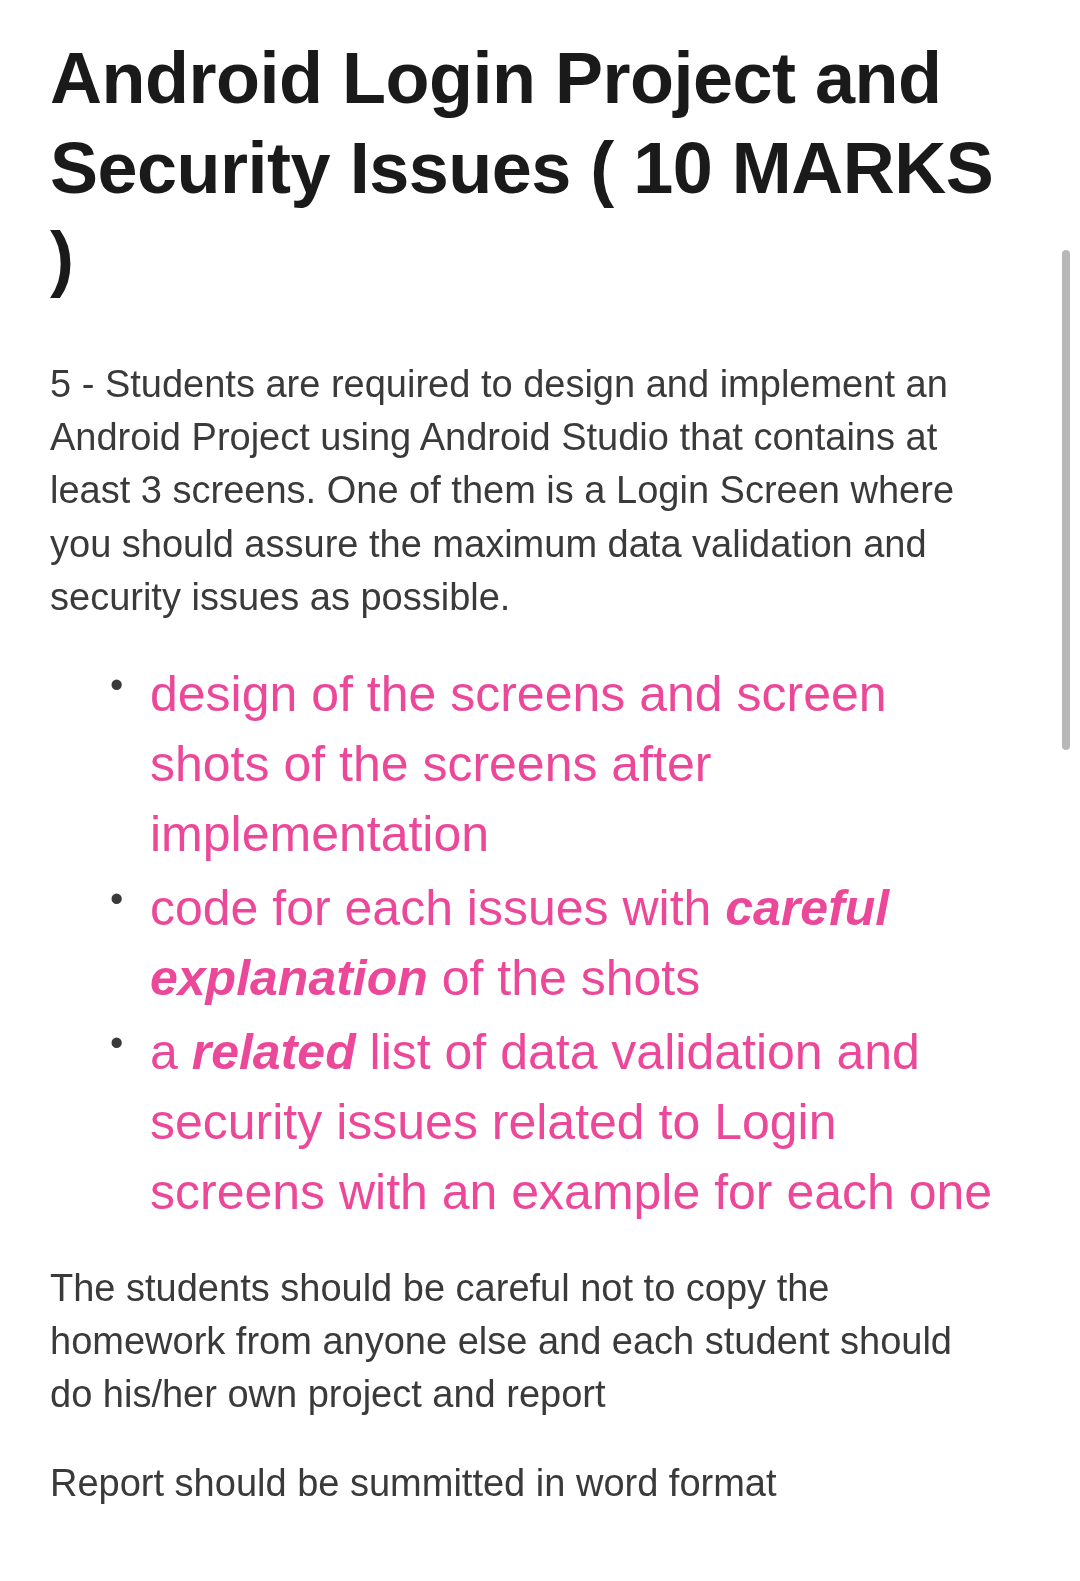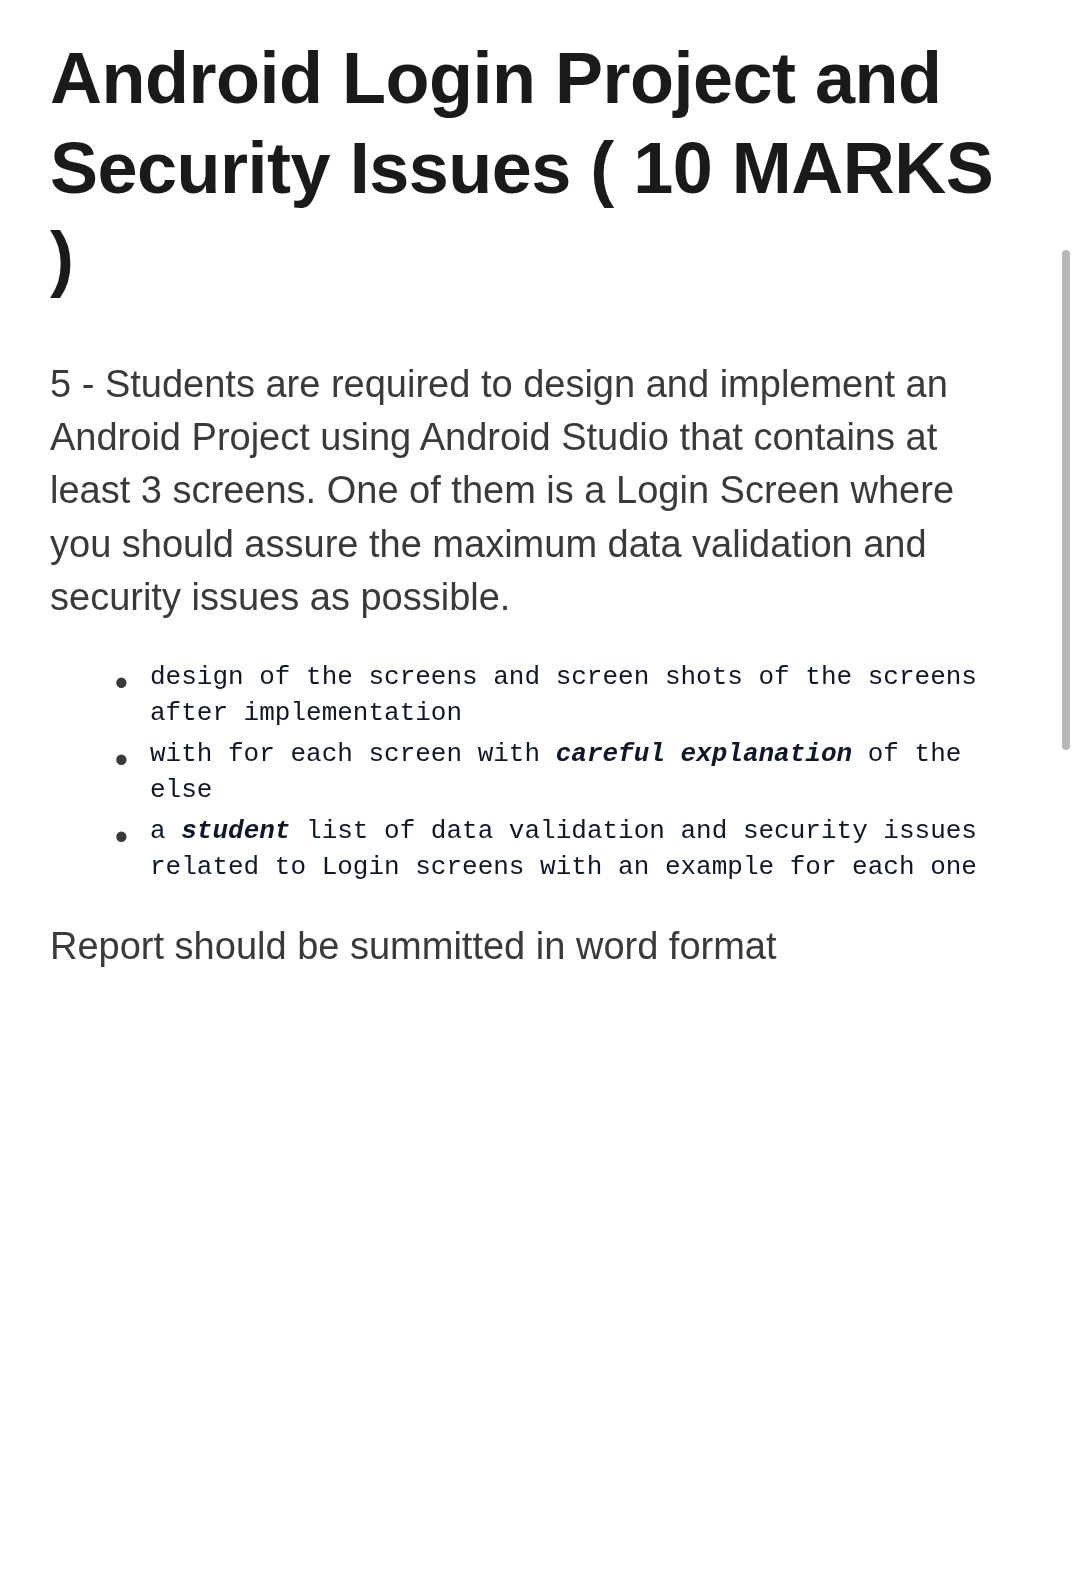--- a/index.html
+++ b/index.html
@@ -33,27 +33,26 @@
       color: #3a3a3a;
       margin-bottom: 35px;
       font-weight: 400;
     }
     ul {
       list-style: none;
       padding-left: 60px;
       margin-bottom: 35px;
     }
     ul li {
-      font-size: 26px;
+      font-size: 50px;
       line-height: 1.4;
-      color: #0f172a;
+      color: #ec4899;
       position: relative;
       padding-left: 40px;
       margin-bottom: 4px;
-      font-family: Liberation Mono, monospace;
     }
     ul li::before {
       content: "•";
       position: absolute;
       left: 0;
       top: 0;
       font-size: 38px;
       color: #3a3a3a;
     }
     .bi {
@@ -77,24 +76,25 @@
   <h1>Android Login Project and Security Issues ( 10 MARKS )</h1>
 
   <p class="para">5 - Students are required to design and implement an Android Project  using Android Studio that contains at least 3 screens. One of them is a Login Screen where you should assure the maximum data validation and security issues as possible.</p>
 
 
   <ul>
     <li>
       <span>design of the screens and screen shots of the screens after implementation</span>
     </li>
     <li>
-      <span>with for each screen with </span><span class="bi">careful explanation</span><span> of the else</span>
+      <span>code for each issues with </span><span class="bi">careful explanation</span><span> of the shots</span>
     </li>
     <li>
-      <span>a </span><span class="bi">student</span><span> list of data validation and security issues related to Login screens with an example for each one</span>
+      <span>a </span><span class="bi">related</span><span> list of data validation and security issues related to Login screens with an example for each one</span>
     </li>
   </ul>
 
+  <p class="para">The students should be careful not to copy the homework from anyone else and each student should do his/her own project and report</p>
 
   <p class="para">Report should be summitted in word format</p>
 </div>
 
 <div class="scrollbar"></div>
 
 </body></html>

